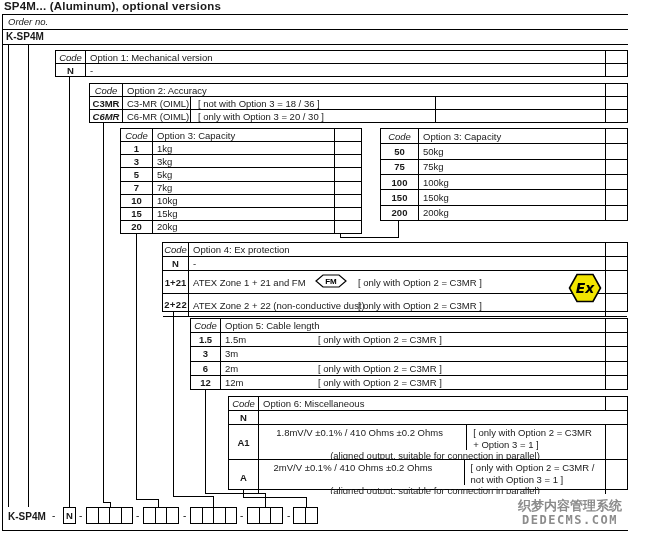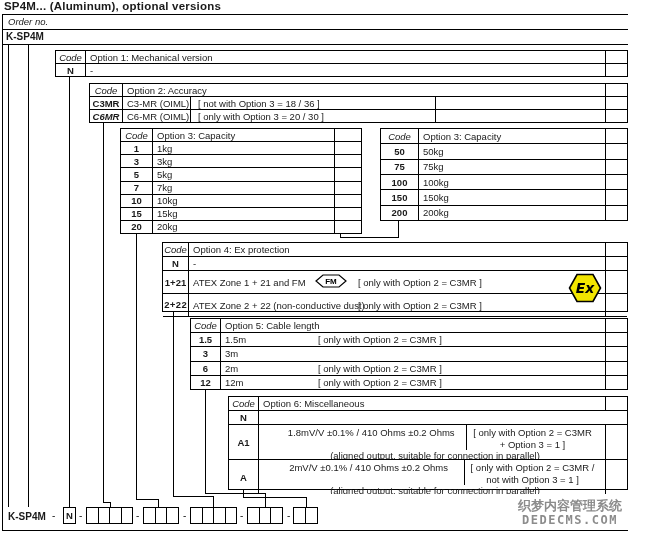--- a/index.html
+++ b/index.html
@@ -9,21 +9,21 @@
   }
   
   .vl{position:absolute;width:1px;background:#000;}
   .hl{position:absolute;height:1px;background:#000;}
   
   #frame{position:absolute;left:2px;top:14px;width:640px;height:515px;border:1px solid #000;}
   .page-title{position:absolute;left:4px;top:0px;font-size:11.5px;font-weight:bold;letter-spacing:.2px;}
   .orderno{position:absolute;left:8px;top:16px;font-size:9.5px;font-style:italic;}
   .ksp4m-row{position:absolute;left:6px;top:31px;font-size:10px;font-weight:bold;}
   
-  .tbl{position:absolute;border:1px solid #000;background:#fff;display:flex;flex-direction:column;box-sizing:border-box;text-align:center;}
+  .tbl{position:absolute;border:1px solid #000;background:#fff;display:flex;flex-direction:column;box-sizing:border-box;}
   .trow{display:flex;flex:1;border-bottom:1px solid #000;min-height:0;}
   .trow:last-child{border-bottom:none;}
   .c{border-right:1px solid #000;display:flex;align-items:center;font-size:9.5px;box-sizing:border-box;overflow:hidden;white-space:nowrap;}
   .c:last-child{border-right:none;}
   .code-c{justify-content:center;font-weight:bold;flex:0 0 auto;}
   .hdr .code-c{font-weight:normal;font-style:italic;}
   .desc-c{flex:1 1 auto;padding-left:4px;position:relative;}
   .narrow-c{flex:0 0 21px;}
   .cond-abs{position:absolute;font-size:9.5px;}
   

